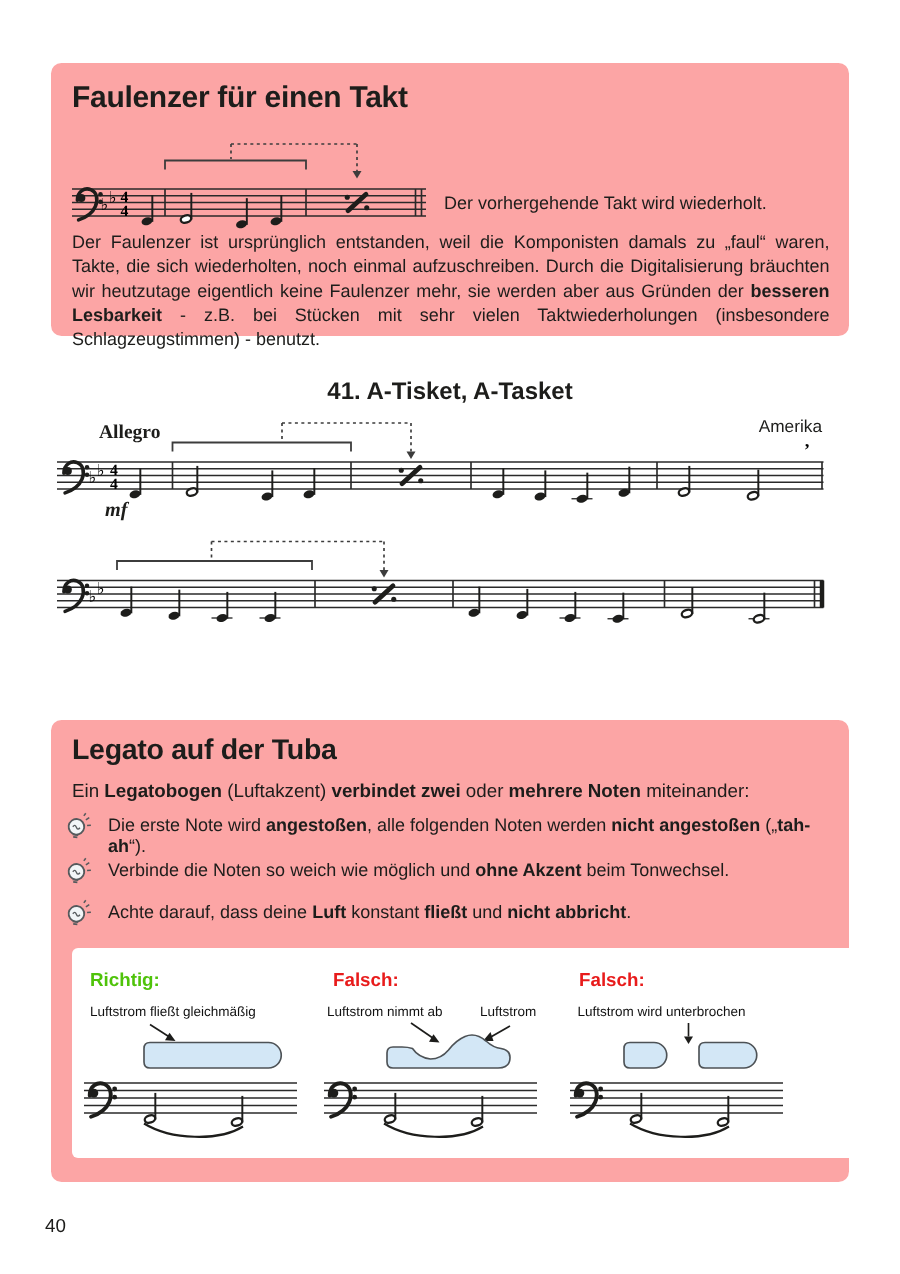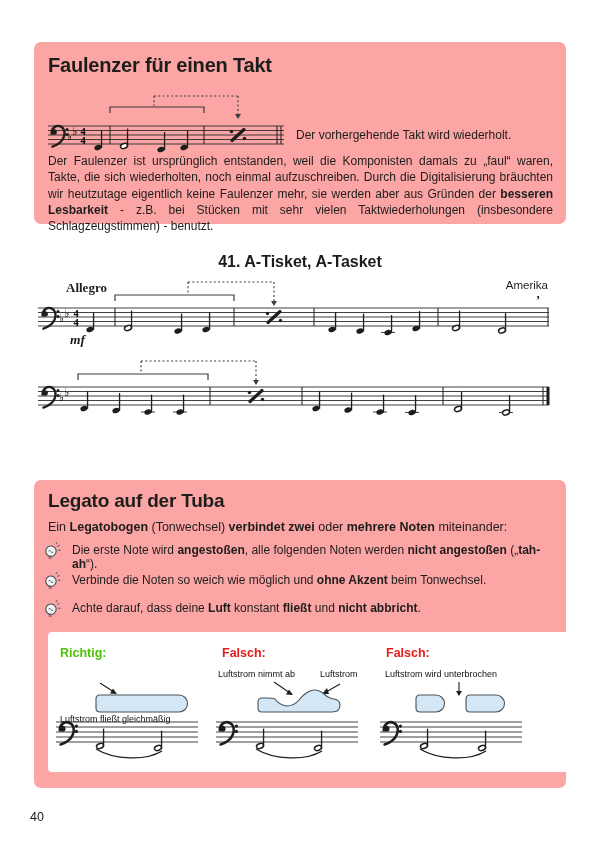--- a/index.html
+++ b/index.html
@@ -196,21 +196,21 @@
     <line class="dotted" x1="103" y1="9" x2="218" y2="9"></line>
     <line class="dotted" x1="103" y1="9" x2="103" y2="21"></line>
     <line class="dotted" x1="218" y1="9" x2="218" y2="28"></line>
     <polygon class="arrowhead" points="215,28 221,28 218,33"></polygon>
   </g>
 </svg>
 
 <div class="abs bluebox" style="left:34px;top:480px;width:532px;height:308px;">
   <div class="abs boxtitle" style="left:14px;top:10px;font-size:19px;">Legato auf der Tuba</div>
 
-  <div class="abs" style="left:14px;top:40px;font-size:12.5px;"><span>Ein </span><b>Legatobogen</b><span> (Tonwechsel) </span><b>verbindet zwei</b><span> oder </span><b>mehrere Noten</b><span> miteinander:</span></div>
+  <div class="abs" style="left:14px;top:40px;font-size:12.5px;"><span>Ein </span><b>Legatobogen</b><span> (Luftakzent) </span><b>verbindet zwei</b><span> oder </span><b>mehrere Noten</b><span> miteinander:</span></div>
 
   <div class="abs bullet-row" style="left:10px;top:61px;width:510px;">
     <svg width="18" height="20" viewBox="0 0 18 20">
         <use href="#bulb"></use>
       </svg>
     <div class="bullet-text"><span>Die erste Note wird </span><b>angestoßen</b><span>, alle folgenden Noten werden </span><b>nicht angestoßen</b><span> („</span><b>tah-ah</b><span>“).</span></div>
   </div>
 
   <div class="abs bullet-row" style="left:10px;top:119px;width:510px;">
     <svg width="18" height="20" viewBox="0 0 18 20">
@@ -225,21 +225,21 @@
       </svg>
     <div class="bullet-text"><span>Verbinde die Noten so weich wie möglich und </span><b>ohne Akzent</b><span> beim Tonwechsel.</span></div>
   </div>
 
   <div class="abs whitebox" style="left:14px;top:152px;width:504px;height:140px;padding-left:36px;">
 
     <div class="abs colhead good" style="left:12px;top:14px;">Richtig:</div>
     <div class="abs colhead bad" style="left:174px;top:14px;">Falsch:</div>
     <div class="abs colhead bad" style="left:338px;top:14px;">Falsch:</div>
 
-    <div class="abs collabel" style="left:12px;top:37px;margin-top:45px;">Luftstrom fließt gleichmäßig</div>
+    <div class="abs collabel" style="left:12px;top:37px;">Luftstrom fließt gleichmäßig</div>
     <div class="abs collabel" style="left:170px;top:37px;">Luftstrom nimmt ab</div>
     <div class="abs collabel" style="left:272px;top:37px;">Luftstrom</div>
     <div class="abs collabel" style="left:337px;top:37px;">Luftstrom wird unterbrochen</div>
 
     <svg class="abs" style="left:8px;top:50px;" width="150" height="80" viewBox="0 0 150 80">
       <line class="ptr" x1="44" y1="1" x2="58" y2="10"></line>
       <polygon class="ptrhead" points="54,11.5 61,12 57,6.5"></polygon>
       <path class="airflow" d="M44,13 H123 A8.5,8.5 0 0 1 123,30 H44 Q40,30 40,26 V17 Q40,13 44,13 Z"></path>
       <g>
         <line class="staffline" x1="0" y1="40" x2="142" y2="40"></line>

